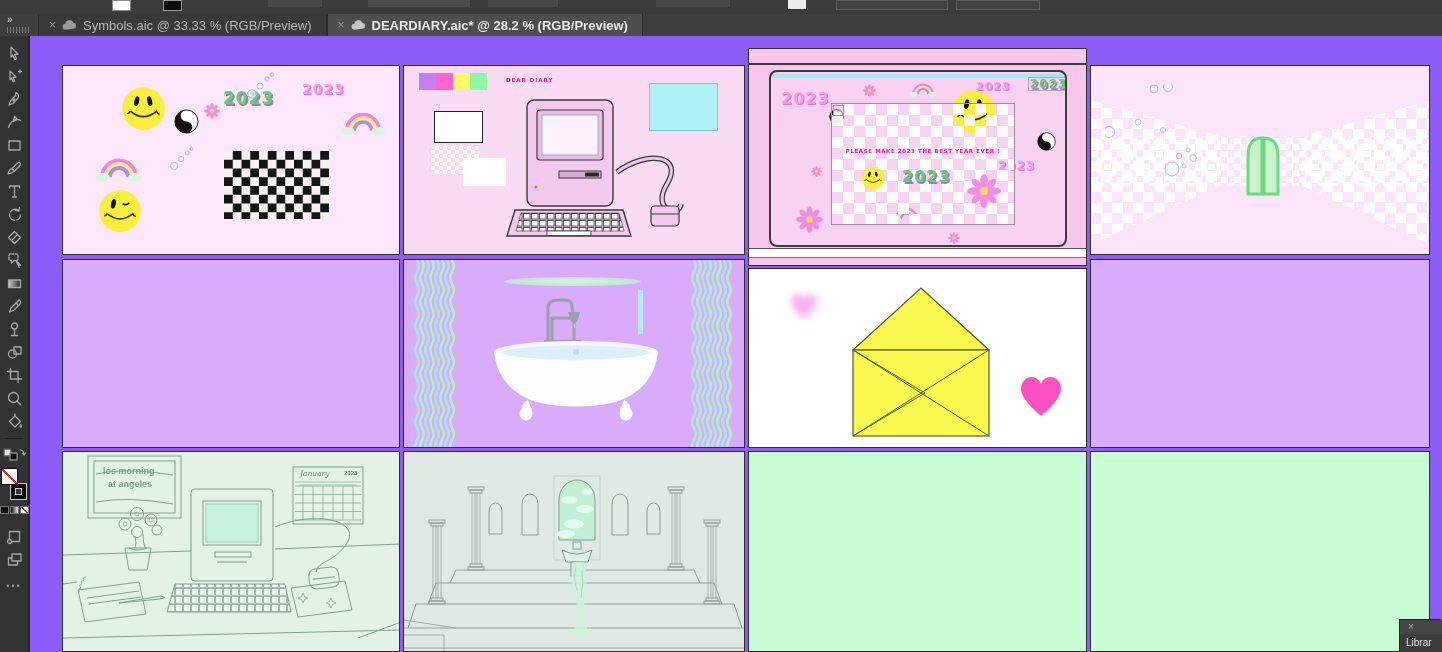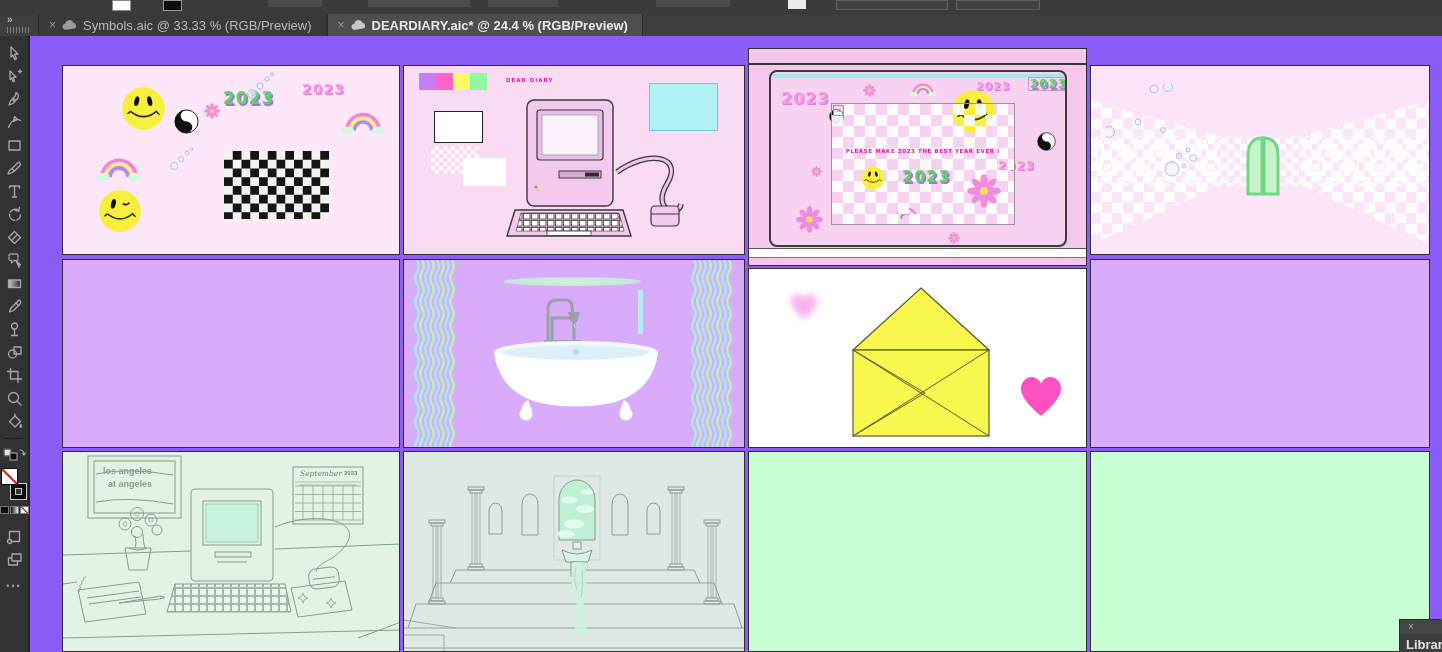--- a/index.html
+++ b/index.html
@@ -46,21 +46,21 @@
   .bt-pink{color:#f49be6;text-shadow:1px 1px 0 #e077d0}
   .checker-bw{background:conic-gradient(#151515 25%,#f5f1f0 0 50%,#151515 0 75%,#f5f1f0 0);background-size:17.5px 17.5px}
   .checker-wh{background:conic-gradient(rgba(255,255,255,.92) 25%,transparent 0 50%,rgba(255,255,255,.92) 0 75%,transparent 0)}
   .tinycaps{position:absolute;font-weight:bold;color:#e8199a;font-family:"DejaVu Sans",sans-serif}
   .linetext{position:absolute;color:#83a090;font-weight:bold}
   
   .libpanel{position:absolute;left:1370px;top:584px;width:42px;height:32px;background:#3d3d3d;
             box-shadow:-1px -1px 0 #272727}
   .libpanel .hd{height:14px;background:#464646;position:relative}
   .libpanel .hd span{position:absolute;left:8px;top:1px;color:#aaa;font-size:10px}
-  .libpanel .tt{position:absolute;left:6px;top:17px;color:#e2e2e2;font-size:13px;font-weight:bold}
+  .libpanel .tt{position:absolute;left:6px;top:17px;color:#e2e2e2;font-size:10px;font-weight:normal}
 </style>
 </head>
 <body>
 
 <svg style="position:absolute;width:0;height:0" aria-hidden="true">
   <defs>
     <symbol id="sym-smiley" viewBox="0 0 40 40">
       <circle cx="20" cy="20" r="19" fill="#f8ee3d"></circle>
       <ellipse cx="14" cy="13.5" rx="2.1" ry="4.4" transform="rotate(14 14 13.5)" fill="#101010"></ellipse>
       <ellipse cx="25.5" cy="13.5" rx="2.1" ry="4.4" transform="rotate(-14 25.5 13.5)" fill="#101010"></ellipse>
@@ -135,21 +135,21 @@
     <svg width="15" height="12" viewBox="0 0 16 12">
         <path d="M4,11 a3.2,3.2 0 0 1 -.4,-6.4 a4.4,4.4 0 0 1 8.5,-.9 a3.1,3.1 0 0 1 .6,6.1 q-.4,.2 -1,.2 z" fill="#9a9a9a"></path>
       </svg>
     <span class="lbl">Symbols.aic @ 33.33 % (RGB/Preview)</span>
   </div>
   <div class="tab active">
     <span class="x">×</span>
     <svg width="15" height="12" viewBox="0 0 16 12">
         <path d="M4,11 a3.2,3.2 0 0 1 -.4,-6.4 a4.4,4.4 0 0 1 8.5,-.9 a3.1,3.1 0 0 1 .6,6.1 q-.4,.2 -1,.2 z" fill="#c6c6c6"></path>
       </svg>
-    <span class="lbl" style="font-weight:bold">DEARDIARY.aic* @ 24.4 % (RGB/Preview)</span>
+    <span class="lbl" style="font-weight:bold">DEARDIARY.aic* @ 28.2 % (RGB/Preview)</span>
   </div>
 </div>
 
 <div class="toolspanel">
   <div class="tool">
       <svg class="ti" width="17" height="17">
         <path d="M5,2 L12,9 L8.5,9.4 L10.5,13.8 L8.8,14.6 L6.8,10.2 L5,12 Z"></path>
       </svg>
     </div>
   <div class="tool">
@@ -522,23 +522,23 @@
           <circle cx="74" cy="62" r="6.5"></circle>
           <circle cx="88" cy="68" r="6"></circle>
         <circle cx="94" cy="78" r="5"></circle>
           <circle cx="74" cy="80" r="5.5"></circle>
         <circle cx="62" cy="72" r="2" stroke-width="0.7"></circle>
           <circle cx="74" cy="62" r="2" stroke-width="0.7"></circle>
         <circle cx="88" cy="68" r="2" stroke-width="0.7"></circle>
         <path d="M72,84 q2,8 0,12 M80,82 q0,8 2,14"></path>
       </g>
     </svg>
-    <span class="linetext" style="left:40px;top:14px;font-size:9px">los angeles</span>
+    <span class="linetext" style="left:40px;top:14px;font-size:9px">los morning</span>
     <span class="linetext" style="left:45px;top:27px;font-size:9px">at angeles</span>
-    <span class="linetext" style="left:237px;top:17px;font-size:7.5px;font-family:'DejaVu Serif',serif;font-style:italic;font-weight:normal;color:#6f8d7c">September</span>
+    <span class="linetext" style="left:237px;top:17px;font-size:7.5px;font-family:'DejaVu Serif',serif;font-style:italic;font-weight:normal;color:#6f8d7c">January</span>
     <span class="linetext" style="left:281px;top:18px;font-size:6px;color:#6f8d7c">2023</span>
   </div>
 
   <div class="ab" style="left:373px;top:415px;width:342px;height:201px;background:#dde9e2">
     <svg class="deco" style="left:0;top:0" width="342" height="201" viewBox="0 0 342 201">
       <g stroke="#87998f" fill="none" stroke-width="1" opacity="0.95">
         <path d="M52,118 H290 M32,131 H310 M12,152 H330 M0,176 H342 M0,196 H342" stroke-width="0.9"></path>
         <path d="M52,118 L46,131 M290,118 L296,131 M32,131 L24,152 M310,131 L318,152 M12,152 L4,176 M330,152 L338,176"></path>
         <path d="M85,82 V59 A6.5,8 0 0 1 98,59 V82 Z M118,83 V52 A8,10 0 0 1 134,52 V83 Z M208,83 V52 A8,10 0 0 1 224,52 V83 Z M243,82 V59 A6.5,8 0 0 1 256,59 V82 Z"></path>
         <g>

